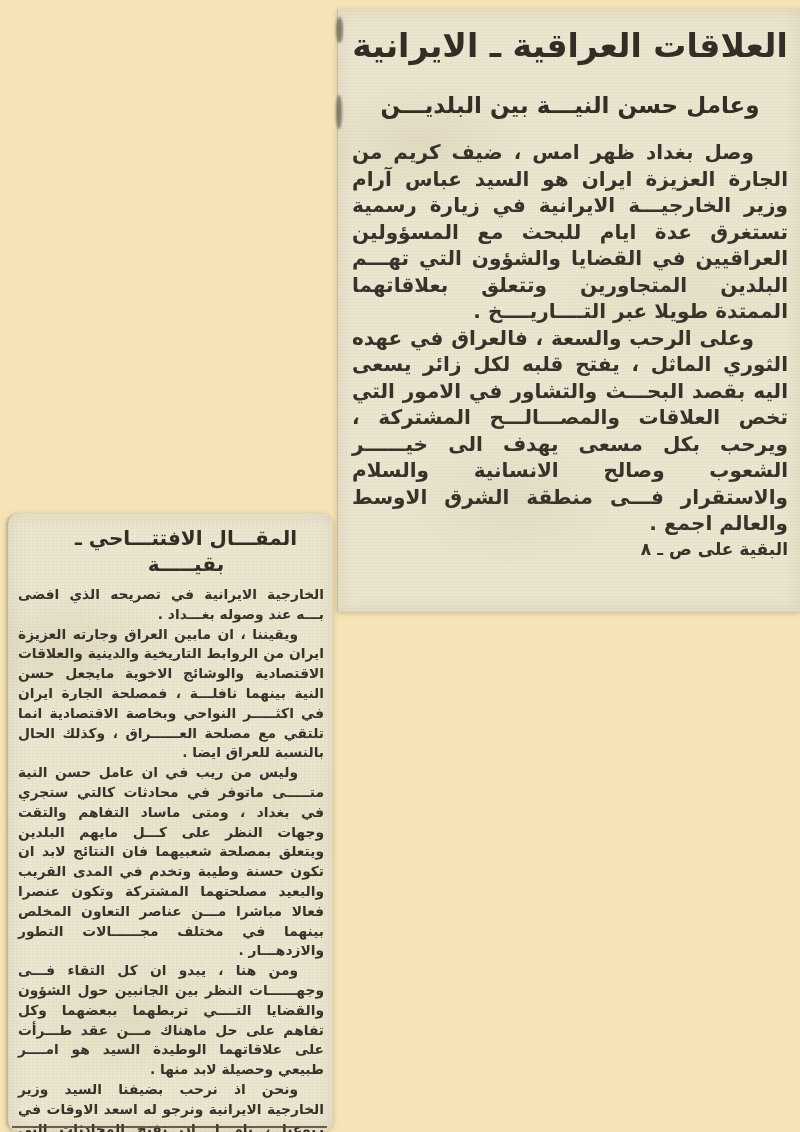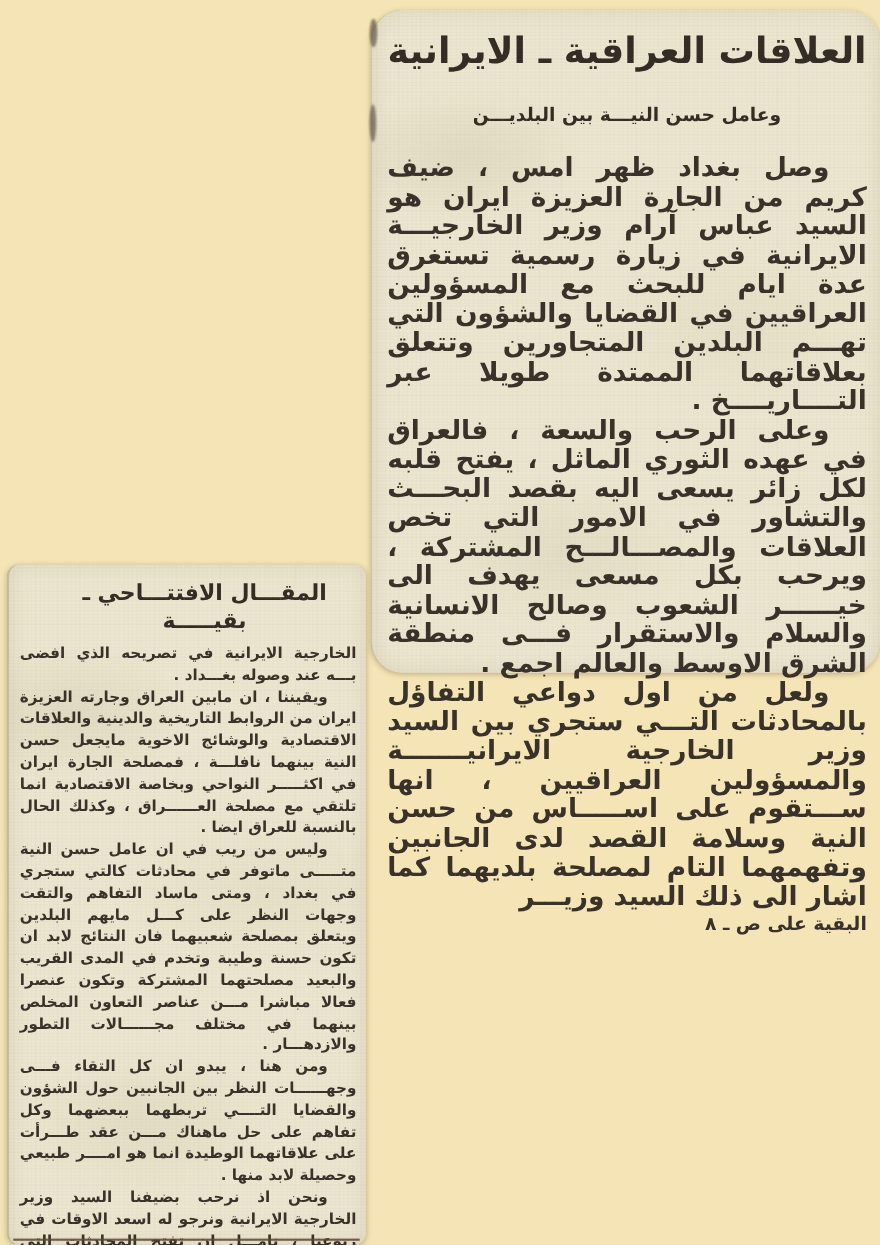--- a/index.html
+++ b/index.html
@@ -28,42 +28,41 @@
     color: #37302a;
     direction: rtl;
     box-shadow: 0 1px 5px rgba(121,94,56,0.35), inset 0 0 18px rgba(150,130,95,0.18);
   }
   
   .clipping-main {
     left: 337px; top: 9px;
     width: 463px; height: 603px;
     padding: 8px 12px 6px 14px;
     border-left: 1px solid rgba(110,90,60,0.25);
-    border-radius: 29px;
   }
   .headline {
     font-size: 33px;
     font-weight: bold;
     text-align: center;
     line-height: 46px;
     margin-top: 6px;
     letter-spacing: 0px;
     color: #332d26;
   }
   .subheadline {
-    font-size: 17px;
+    font-size: 23px;
     font-weight: bold;
     text-align: center;
     line-height: 32px;
     margin-top: 20px;
     color: #332d26;
   }
   .body-main { margin-top: 18px; }
   .body-main p {
-    font-size: 24px;
+    font-size: 20px;
     font-weight: bold;
     line-height: 26.5px;
     text-align: justify;
     text-indent: 34px;
     color: #39322b;
   }
   .continuation-note {
     font-size: 17px;
     font-weight: bold;
     text-align: right;
@@ -119,31 +118,30 @@
 <div class="page">
 
   <div class="clipping clipping-main">
     <span class="smudge" style="left:-2px; top:8px; width:7px; height:26px;"></span>
     <span class="smudge" style="left:-2px; top:86px; width:6px; height:34px;"></span>
     <div class="headline">العلاقات العراقية ـ الايرانية</div>
     <div class="subheadline">وعامل حسن النيـــة بين البلديـــن</div>
     <div class="body-main">
       <p>وصل بغداد ظهر امس ، ضيف كريم من الجارة العزيزة ايران هو السيد عباس آرام وزير الخارجيـــة الايرانية في زيارة رسمية تستغرق عدة ايام للبحث مع المسؤولين العراقيين في القضايا والشؤون التي تهـــم البلدين المتجاورين وتتعلق بعلاقاتهما الممتدة طويلا عبر التــــاريــــخ .</p>
       <p>وعلى الرحب والسعة ، فالعراق في عهده الثوري الماثل ، يفتح قلبه لكل زائر يسعى اليه بقصد البحـــث والتشاور في الامور التي تخص العلاقات والمصـــالـــح المشتركة ، ويرحب بكل مسعى يهدف الى خيــــــر الشعوب وصالح الانسانية والسلام والاستقرار فـــى منطقة الشرق الاوسط والعالم اجمع .</p>
-      <p>ولعل من اول دواعي التفاؤل بالمحادثات التـــي ستجري بين السيد وزير الخارجية الايرانيـــــــة والمسؤولين العراقيين ، انها ســـتقوم على اســـــاس من حسن النية وسلامة القصد لدى الجانبين وتفهمهما التام لمصلحة بلديهما كما اشار الى ذلك السيد وزيـــر</p>
     </div>
     <div class="continuation-note">البقية على ص ـ ٨</div>
   </div>
 
   <div class="clipping clipping-cont">
     <div class="cont-header">المقـــال الافتتـــاحي ـ بقيـــــة</div>
     <div class="body-cont">
       <p class="no-indent">الخارجية الايرانية في تصريحه الذي افضى بـــه عند وصوله بغـــداد .</p>
       <p>ويقيننا ، ان مابين العراق وجارته العزيزة ايران من الروابط التاريخية والدينية والعلاقات الاقتصادية والوشائج الاخوية مايجعل حسن النية بينهما نافلـــة ، فمصلحة الجارة ايران في اكثـــــر النواحي وبخاصة الاقتصادية انما تلتقي مع مصلحة العــــــراق ، وكذلك الحال بالنسبة للعراق ايضا .</p>
       <p>وليس من ريب في ان عامل حسن النية متـــــى ماتوفر في محادثات كالتي ستجري في بغداد ، ومتى ماساد التفاهم والتقت وجهات النظر على كـــل مايهم البلدين ويتعلق بمصلحة شعبيهما فان النتائج لابد ان تكون حسنة وطيبة وتخدم في المدى القريب والبعيد مصلحتهما المشتركة وتكون عنصرا فعالا مباشرا مـــن عناصر التعاون المخلص بينهما في مختلف مجــــــالات التطور والازدهـــار .</p>
-      <p>ومن هنا ، يبدو ان كل التقاء فـــى وجهــــــات النظر بين الجانبين حول الشؤون والقضايا التــــي تربطهما ببعضهما وكل تفاهم على حل ماهناك مـــن عقد طـــرأت على علاقاتهما الوطيدة انما هو امــــر طبيعي وحصيلة لابد منها .</p>
+      <p>ومن هنا ، يبدو ان كل التقاء فـــى وجهــــــات النظر بين الجانبين حول الشؤون والقضايا التــــي تربطهما ببعضهما وكل تفاهم على حل ماهناك مـــن عقد طـــرأت على علاقاتهما الوطيدة السيد هو امــــر طبيعي وحصيلة لابد منها .</p>
       <p>ونحن اذ نرحب بضيفنا السيد وزير الخارجية الايرانية ونرجو له اسعد الاوقات في ربوعنا ، نامـــل ان تفتح المحادثات التي ستجري معه في بغداد صفحة جديدة مشرقة في تاريخ العلاقات الاخوية والتاريخية بين العراق وايران وان يسود التعاون بينهما لمـــا فيه خير ومصلحة البلدين وشعبيهما .</p>
     </div>
 
     <div class="bottom-rule"></div>
   </div>
 
 </div>
 
 </body></html>

